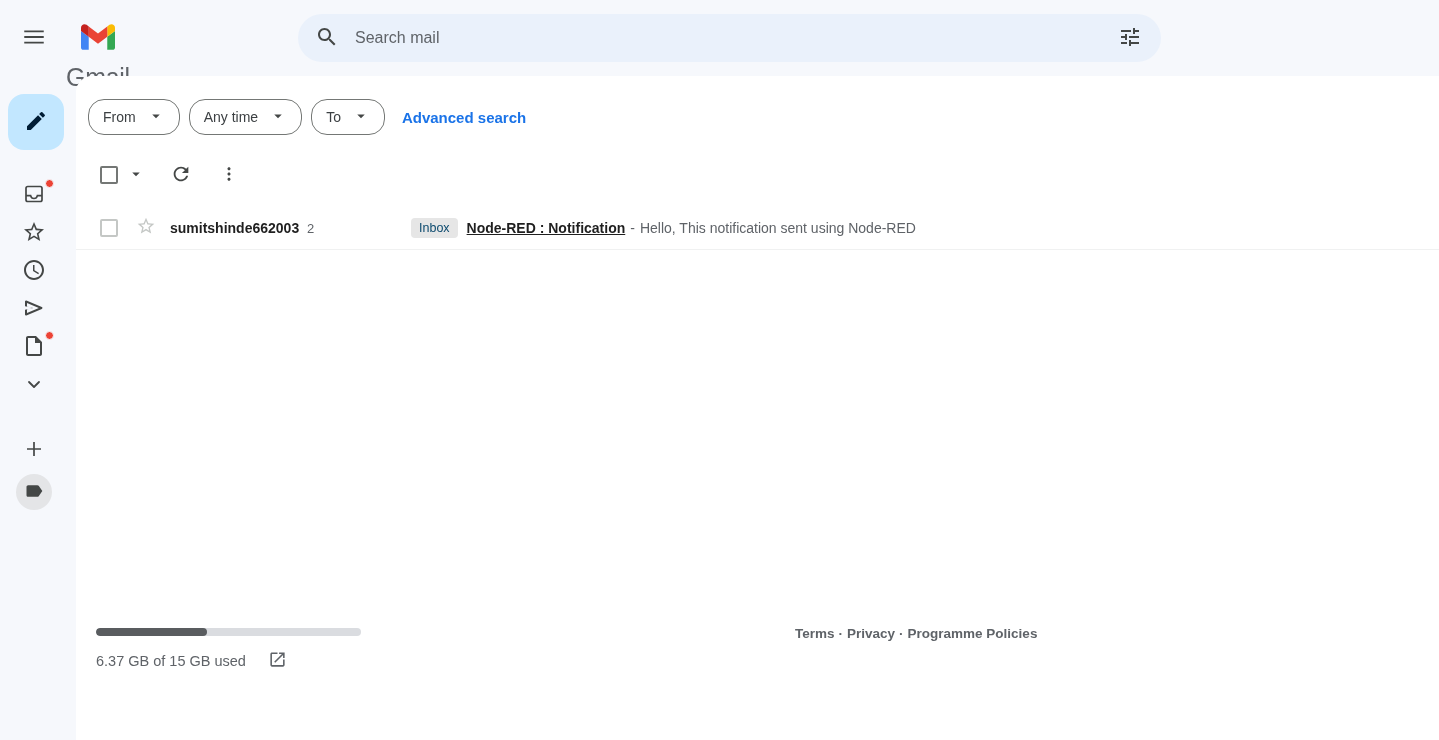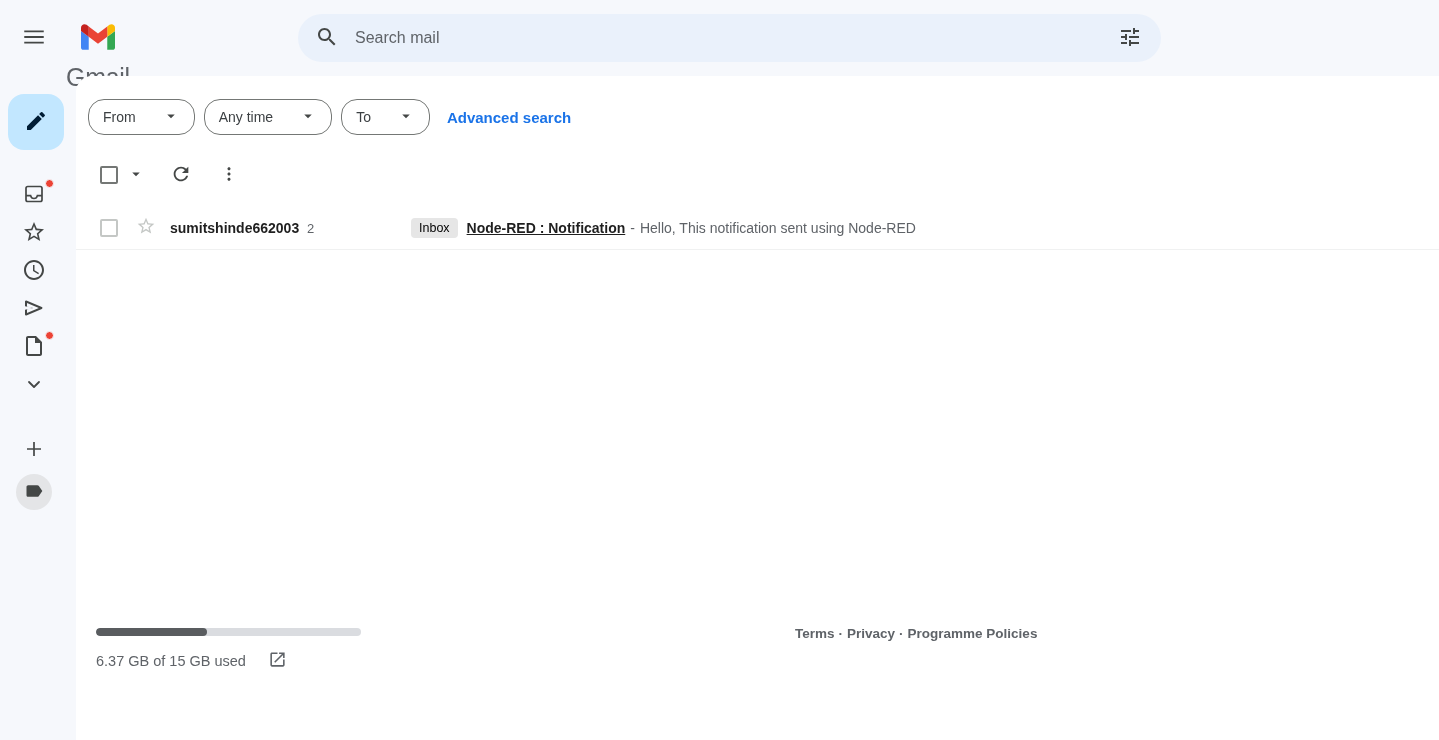--- a/index.html
+++ b/index.html
@@ -70,21 +70,21 @@
   
   .main {
     position: absolute; left: 76px; top: 76px; right: 0; bottom: 0;
     background: #ffffff; border-top-left-radius: 16px;
   }
 
   
   .chips-row { position: absolute; left: 12px; top: 23px; display: flex; align-items: center; gap: 9px; }
   .chip {
     height: 36px; border: 1px solid #747775; border-radius: 16px; background: #fff;
-    display: flex; align-items: center; gap: 26px; padding: 0 14px;
+    display: flex; align-items: center; gap: 11px; padding: 0 14px;
     font-size: 14px; color: #3c4043; cursor: pointer; font-family: "Liberation Sans", sans-serif;
   }
   .advanced-link {
     margin-left: 8px; color: #1a73e8; font-size: 15px; font-weight: bold;
     text-decoration: none; cursor: pointer;
   }
 
   
   .toolbar { position: absolute; left: 24px; top: 79px; height: 40px; display: flex; align-items: center; }
   .checkbox {
@@ -105,21 +105,21 @@
     display: flex; align-items: center; cursor: pointer;
     border-bottom: 1px solid #f0f1f1; background: #fff; font-size: 14px;
   }
   .row-checkbox { margin-left: 24px; border-color: #c4c7c5; }
   .row-star { margin-left: 18px; display: flex; align-items: center; border: none; background: transparent; cursor: pointer; }
   .row-sender { margin-left: 14px; width: 227px; white-space: nowrap; overflow: hidden; }
   .sender-name { font-weight: bold; color: #1f1f1f; }
   .thread-count { color: #5f6368; font-size: 13px; margin-left: 4px; }
   .row-content { display: flex; align-items: center; margin-left: 14px; white-space: nowrap; overflow: hidden; }
   .inbox-badge {
-    background: #e6e6e6; color: #000000; font-size: 12.5px;
+    background: #e6e6e6; color: #0c4a6e; font-size: 12.5px;
     border-radius: 4px; padding: 3px 8px; flex: 0 0 auto;
   }
   .row-subject { font-weight: bold; color: #1f1f1f; margin-left: 9px; text-decoration: underline; }
   .row-sep { color: #5f6368; margin: 0 5px; }
   .row-snippet { color: #5f6368; }
 
   
   .storage { position: absolute; left: 20px; top: 552px; width: 265px; }
   .storage-bar { width: 265px; height: 8px; border-radius: 4px; background: #dadce0; overflow: hidden; }
   .storage-fill { height: 100%; background: #595c5f; border-radius: 4px; }

